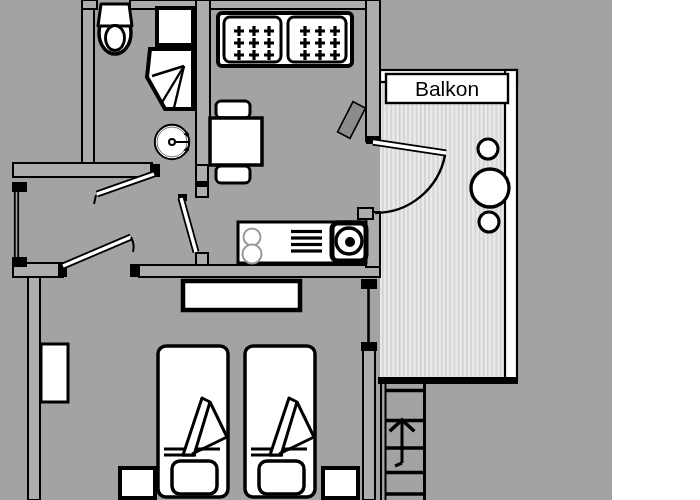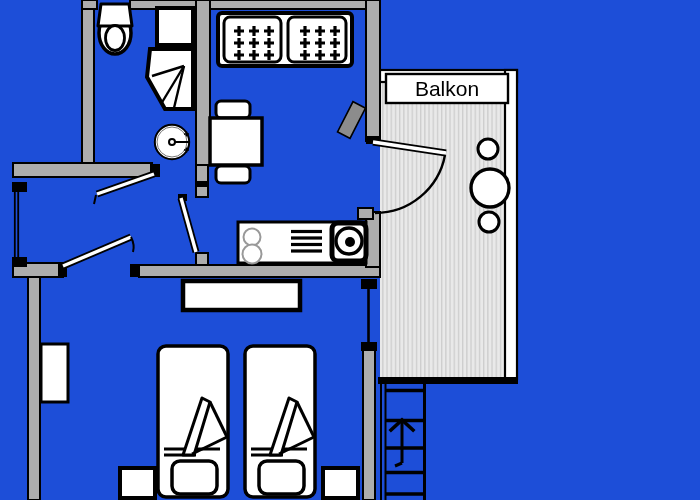--- a/index.html
+++ b/index.html
@@ -1,16 +1,16 @@
 <!DOCTYPE html>
 <html><head>
 <meta charset="utf-8">
 <style>
   html,body{margin:0;padding:0;background:#fff;}
-  .screen{position:relative;width:700px;height:500px;background:#1d4ed8;overflow:hidden;
+  .screen{position:relative;width:612px;height:500px;background:#a3a3a3;overflow:hidden;
           font-family:"Liberation Sans", sans-serif;}
   svg{display:block;}
   text.balkon{font-family:"Liberation Sans", sans-serif;font-size:21px;fill:#000;}
 </style>
 </head>
 <body>
 
 <div class="screen">
 <svg width="700" height="500" viewBox="0 0 700 500" xmlns="http://www.w3.org/2000/svg">
   <defs>

